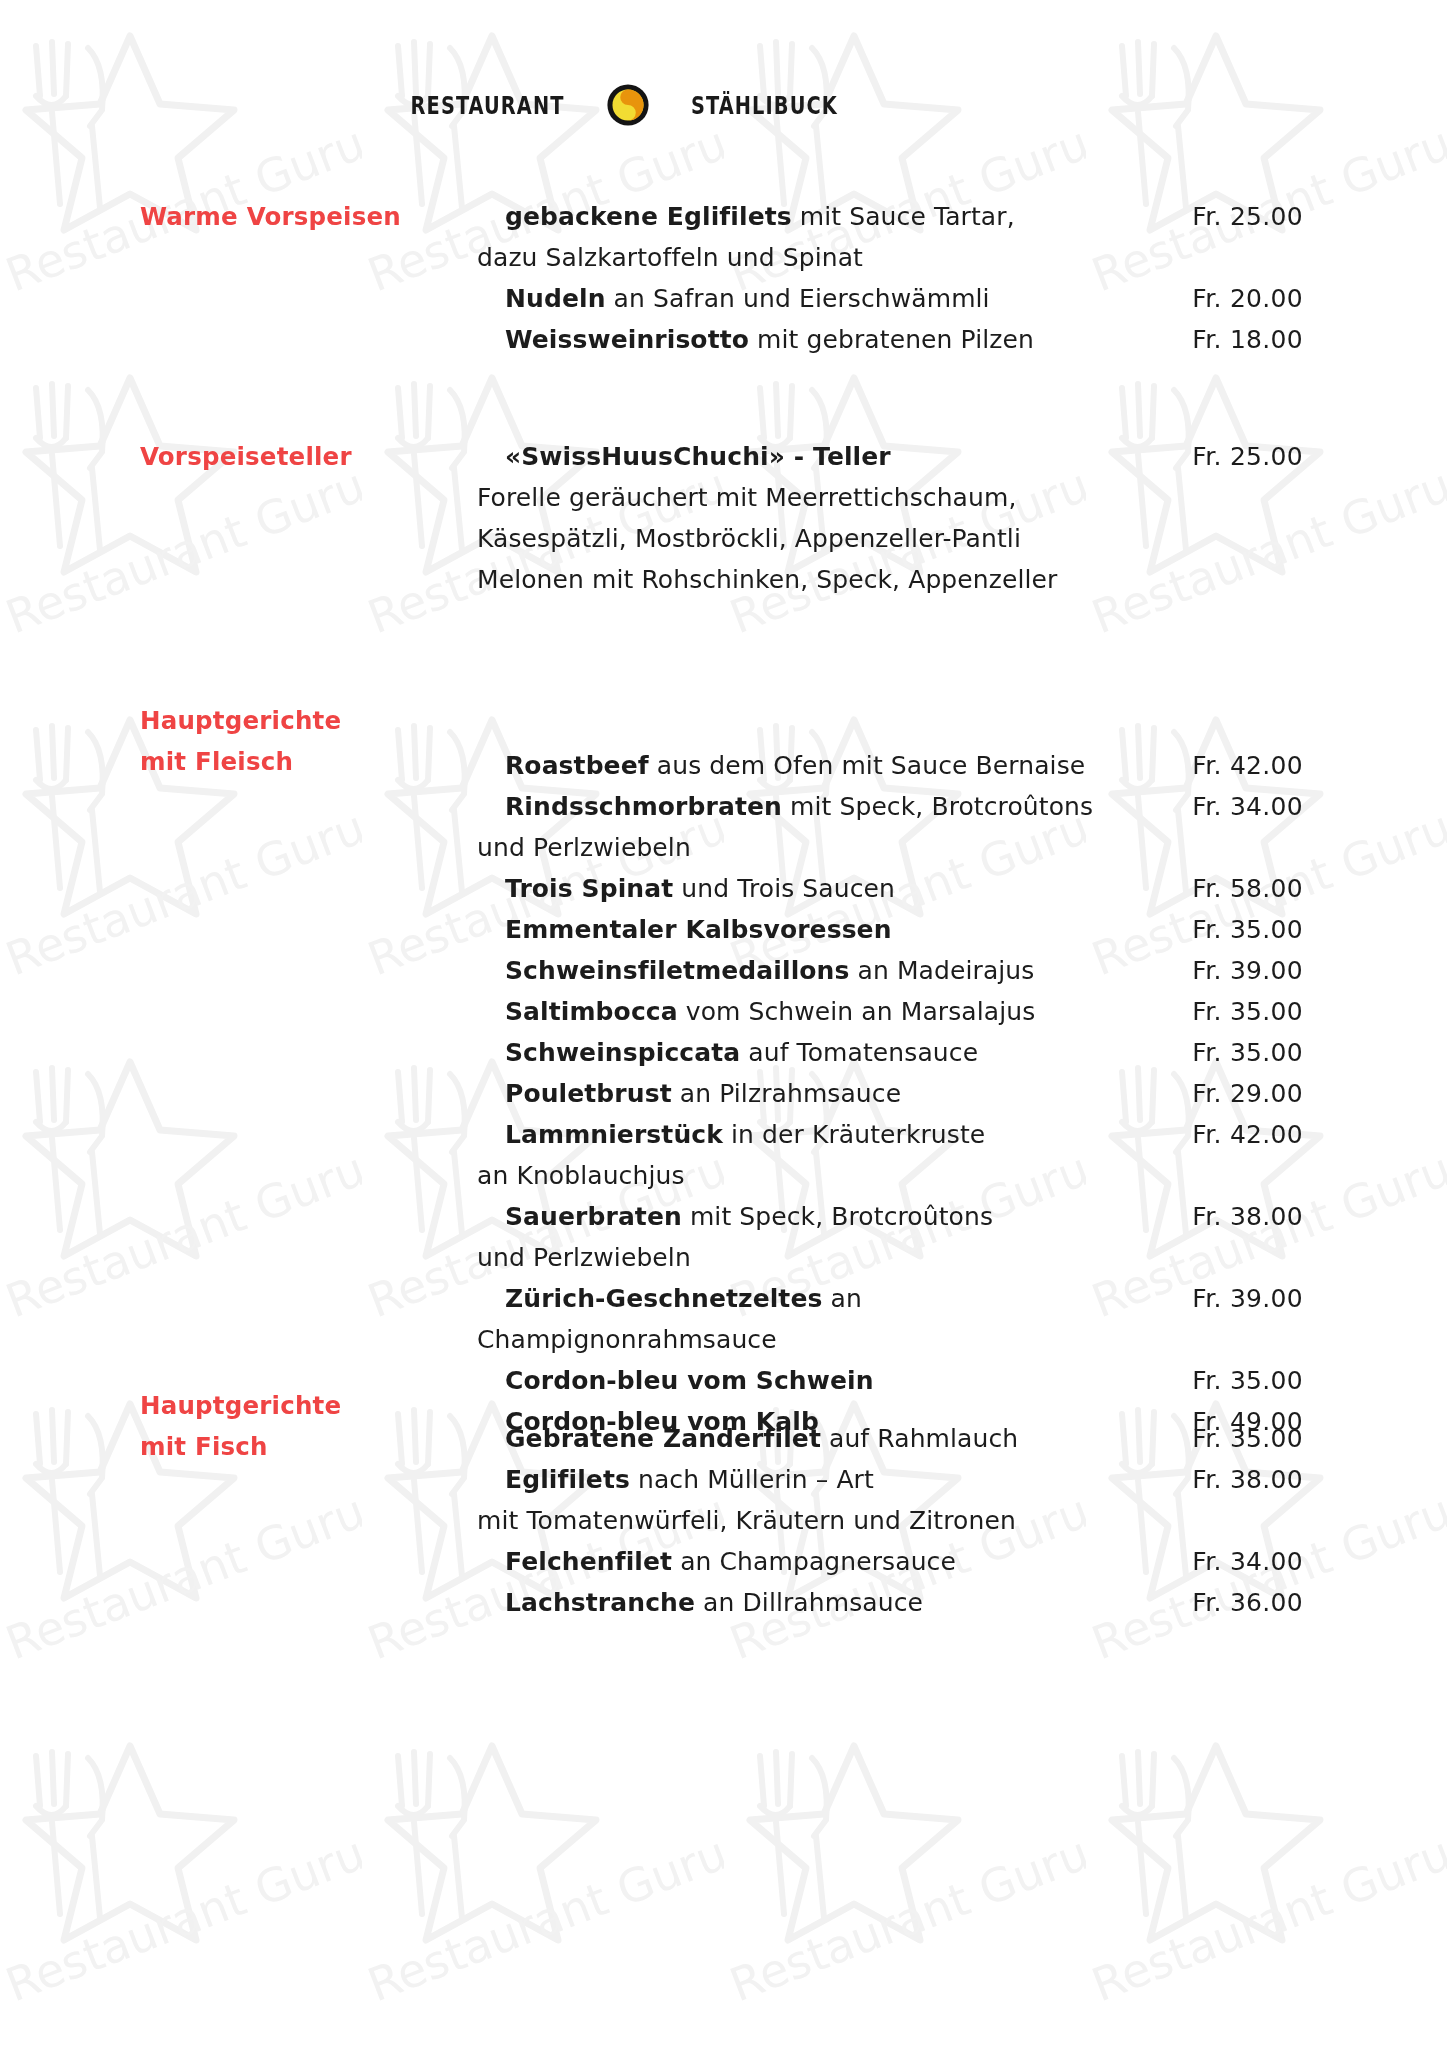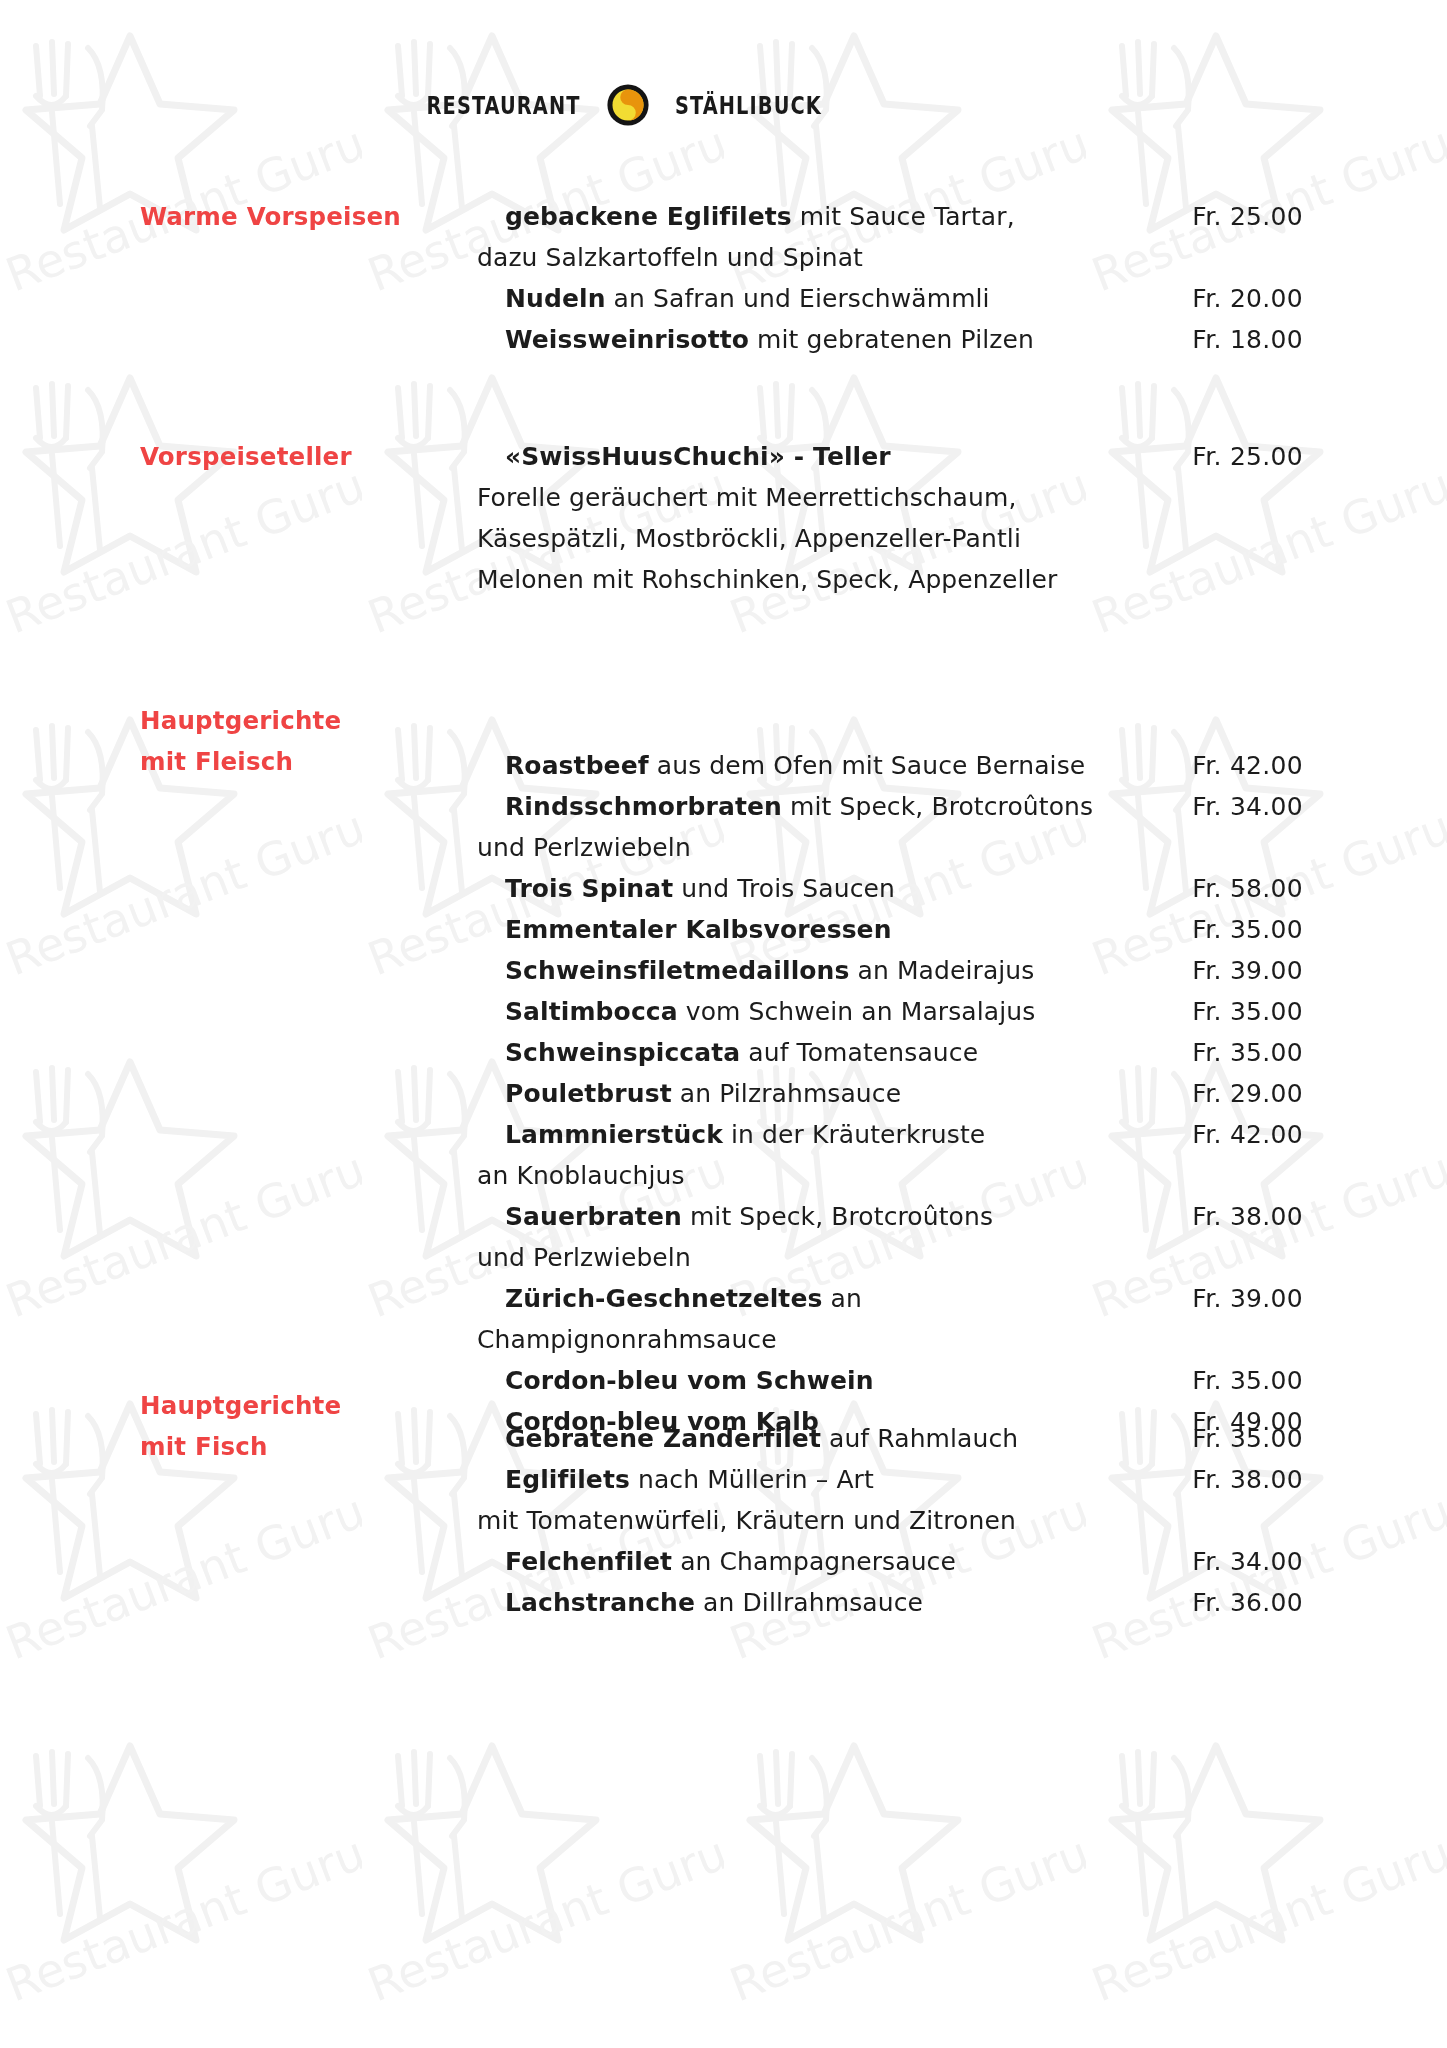--- a/index.html
+++ b/index.html
@@ -36,21 +36,21 @@
 
   
   .brand-header {
     position: absolute;
     top: 84px;
     left: 0;
     width: 1248px;
     display: flex;
     align-items: center;
     justify-content: center;
-    gap: 14px;
+    gap: 30px;
   }
   .brand-word {
     font-family: "DejaVu Sans Condensed", "Liberation Sans Narrow", "Liberation Sans", sans-serif;
     font-weight: 700;
     font-size: 25px;
     letter-spacing: 1.3px;
     color: #1a1a1a;
     line-height: 1;
     transform: scaleX(0.86);
     transform-origin: center;

